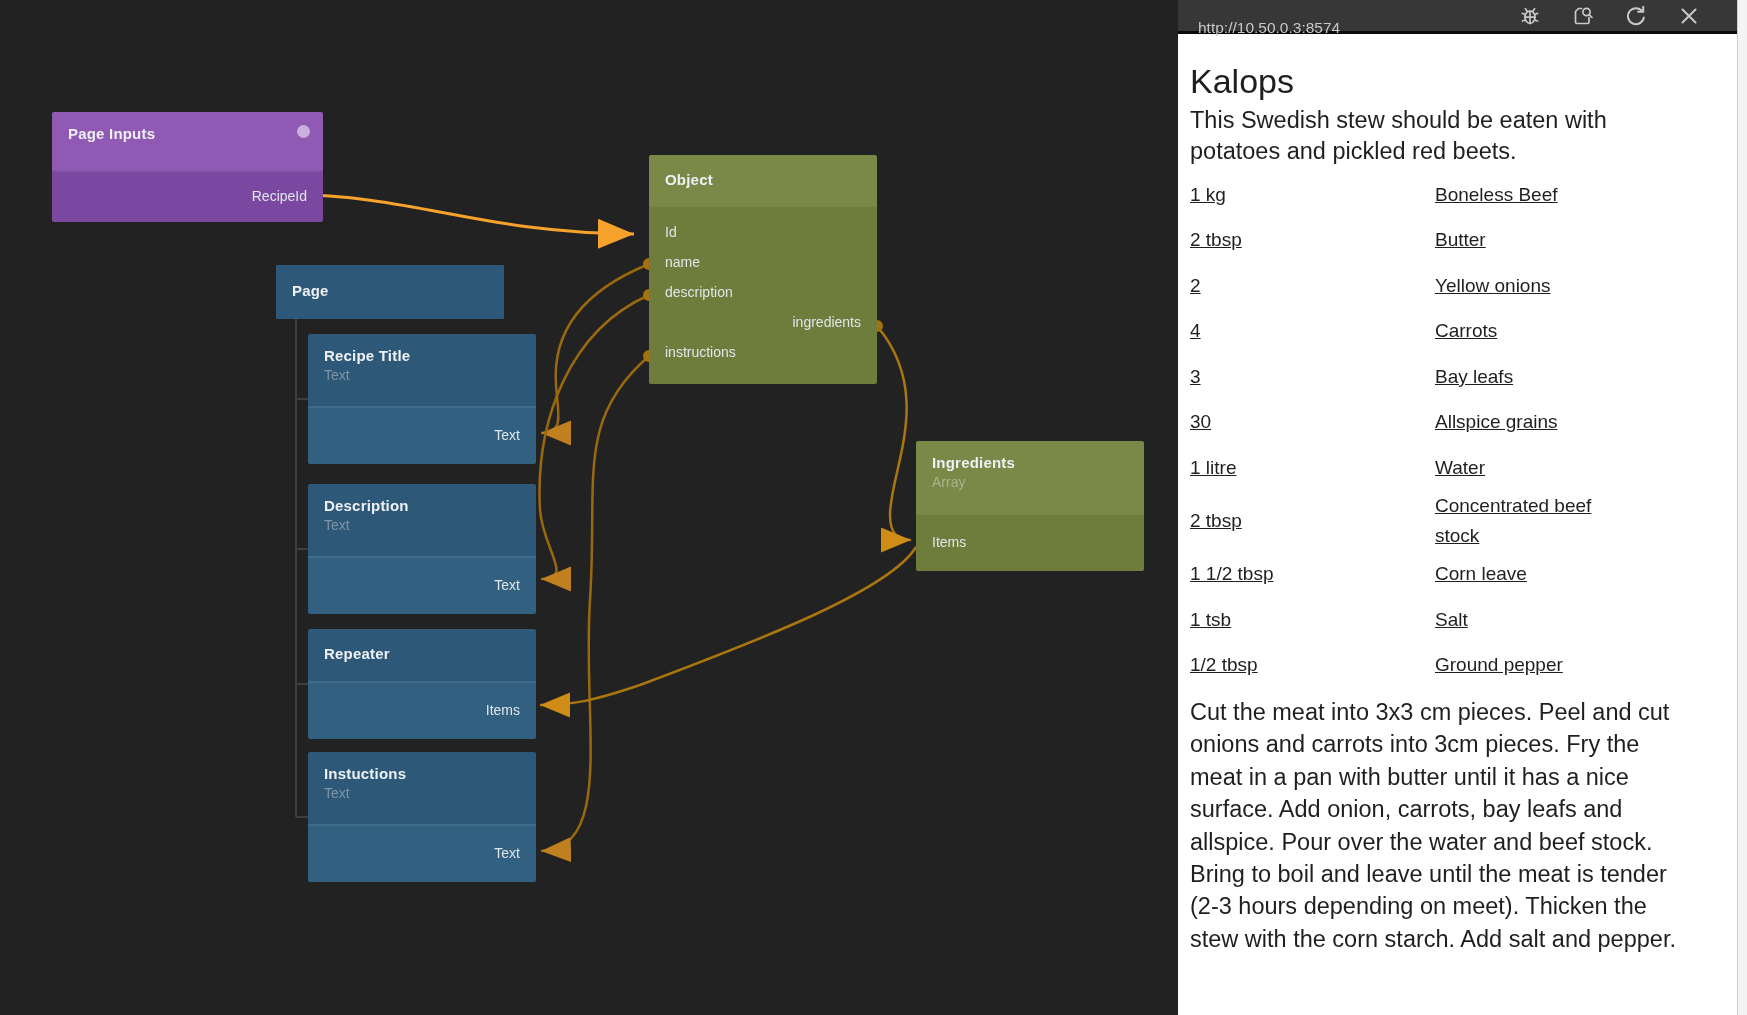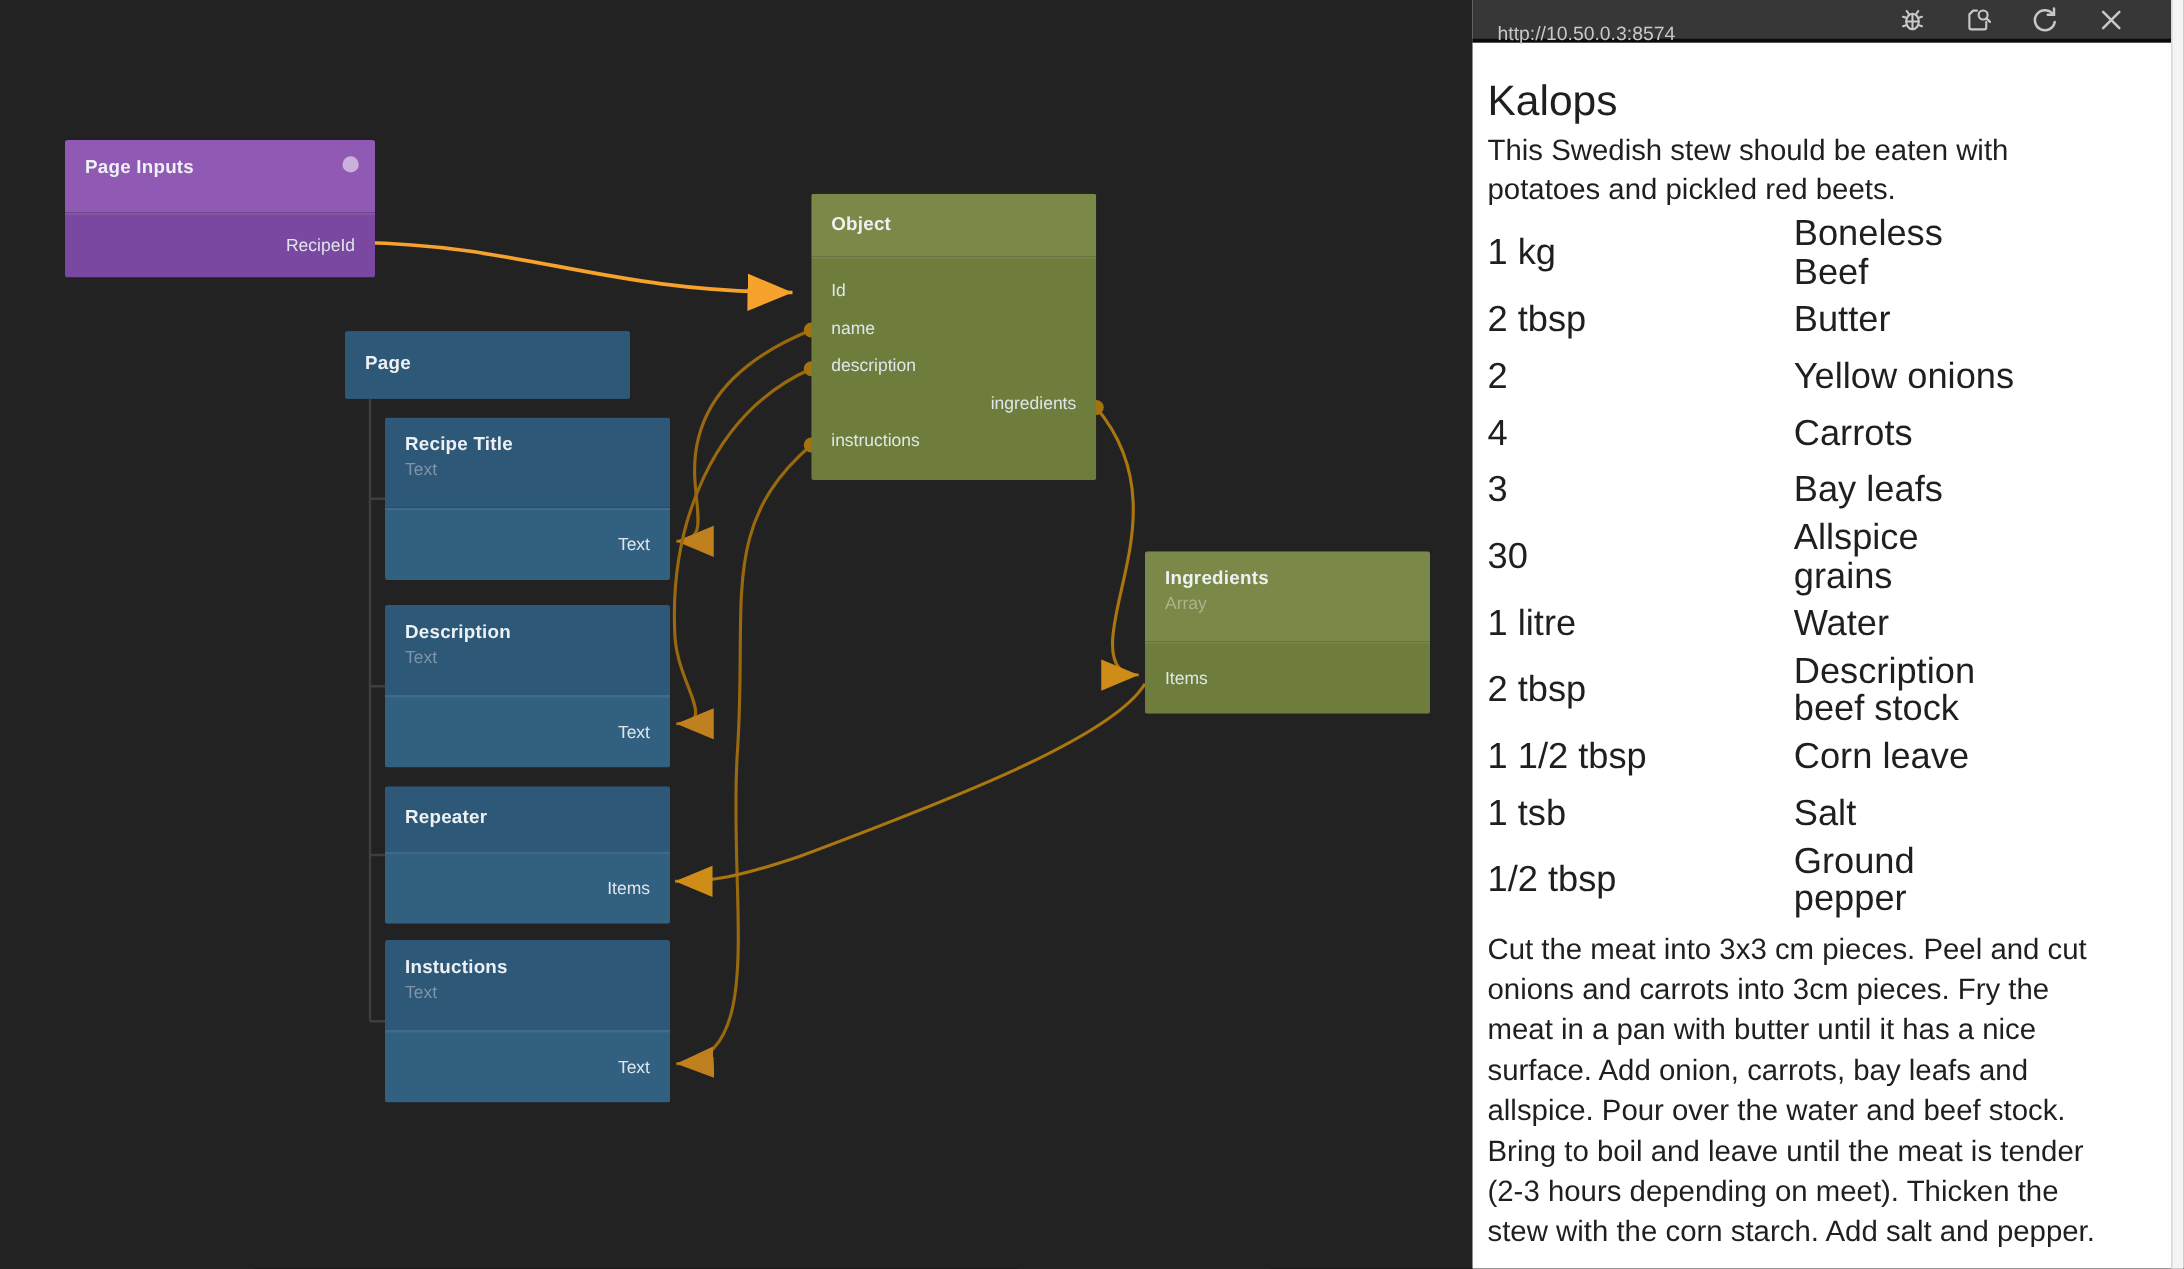--- a/index.html
+++ b/index.html
@@ -48,21 +48,21 @@
   .picons{display:flex;align-items:center;gap:29px;margin-right:36px;}
   .picons svg{display:block;cursor:pointer;}
   .scroll-strip{position:absolute;right:0;top:0;width:9px;height:1015px;background:#f4f4f4;
                 border-left:1px solid #cfcfcf;}
 
   .pcontent{position:absolute;left:0;top:34px;width:498px;height:981px;padding:26px 60px 0 12px;
             box-sizing:border-box;color:var(--panel_text,#1f1f1f);overflow:hidden;}
   .rtitle{font-size:34px;line-height:42px;font-weight:400;}
   .rdesc{font-size:23.5px;line-height:30.5px;margin-top:3px;width:492px;}
   .inglist{margin-top:6px;}
-  .ing-row{display:flex;align-items:center;min-height:45.5px;font-size:29px;line-height:30.5px;}
+  .ing-row{display:flex;align-items:center;min-height:45.5px;font-size:19px;line-height:30.5px;text-decoration:underline;}
   .ing-amount{flex:0 0 245px;}
   .ing-name{width:243px;}
   .rinstr{font-size:23.5px;line-height:32.4px;margin-top:8px;width:505px;}
 </style>
 </head>
 <body>
 
 <div class="stage">
 
   <div class="canvas">
@@ -89,21 +89,21 @@
       <path class="wire mid" marker-end="url(#arrMid)" d="M877,326 C935,395 890,470 890,515 C890,533 897,540 911,540"></path>
       <path class="wire mid" marker-end="url(#arrMid)" d="M916,547 C890,590 760,640 640,685 C590,702 570,705 540,705"></path>
 
       <circle cx="287" cy="194" r="7" fill="#f6a22d"></circle>
       <circle cx="649" cy="264" r="6" fill="#a4720e"></circle>
       <circle cx="649" cy="295" r="6" fill="#a4720e"></circle>
       <circle cx="649" cy="356" r="6" fill="#a4720e"></circle>
       <circle cx="877" cy="326" r="6" fill="#a4720e"></circle>
     </svg>
 
-    <div class="node purple" style="left:52px;top:112px;width:248px;height:110px;">
+    <div class="node purple" style="left:52px;top:112px;width:271px;height:110px;">
       <div class="hd" style="height:58px;">
         <span class="title">Page Inputs</span>
         <span class="hd-dot"></span>
       </div>
       <div class="ports">
         <div class="prow r" style="height:52px;">
           <span class="portlab">RecipeId</span>
         </div>
       </div>
     </div>
@@ -257,21 +257,21 @@
     <span class="ing-name">Allspice grains</span>
   </div>
 
   <div class="ing-row">
     <span class="ing-amount">1 litre</span>
     <span class="ing-name">Water</span>
   </div>
 
   <div class="ing-row">
     <span class="ing-amount">2 tbsp</span>
-    <span class="ing-name">Description beef stock</span>
+    <span class="ing-name">Concentrated beef stock</span>
   </div>
 
   <div class="ing-row">
     <span class="ing-amount">1 1/2 tbsp</span>
     <span class="ing-name">Corn leave</span>
   </div>
 
   <div class="ing-row">
     <span class="ing-amount">1 tsb</span>
     <span class="ing-name">Salt</span>

